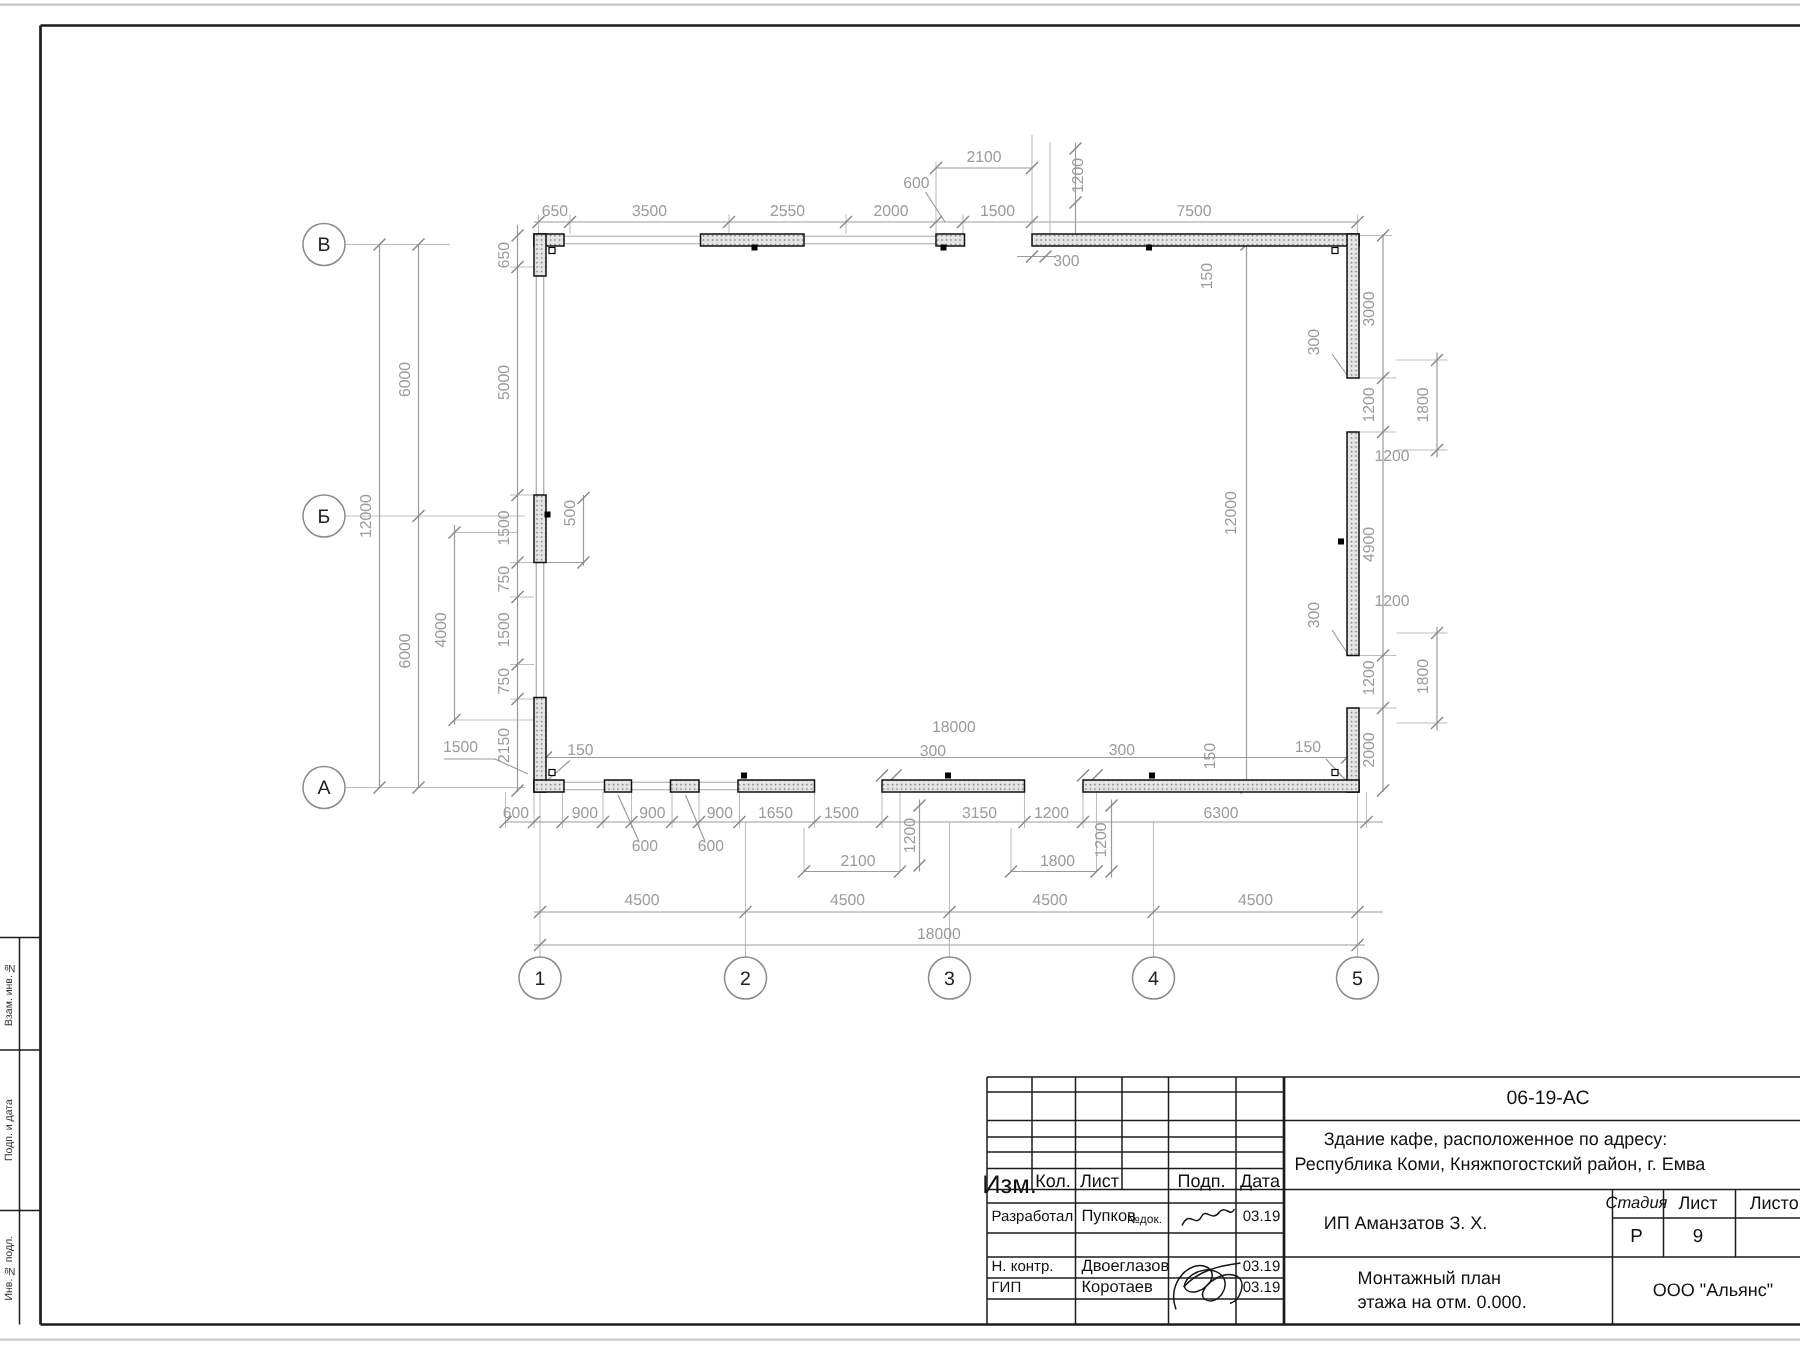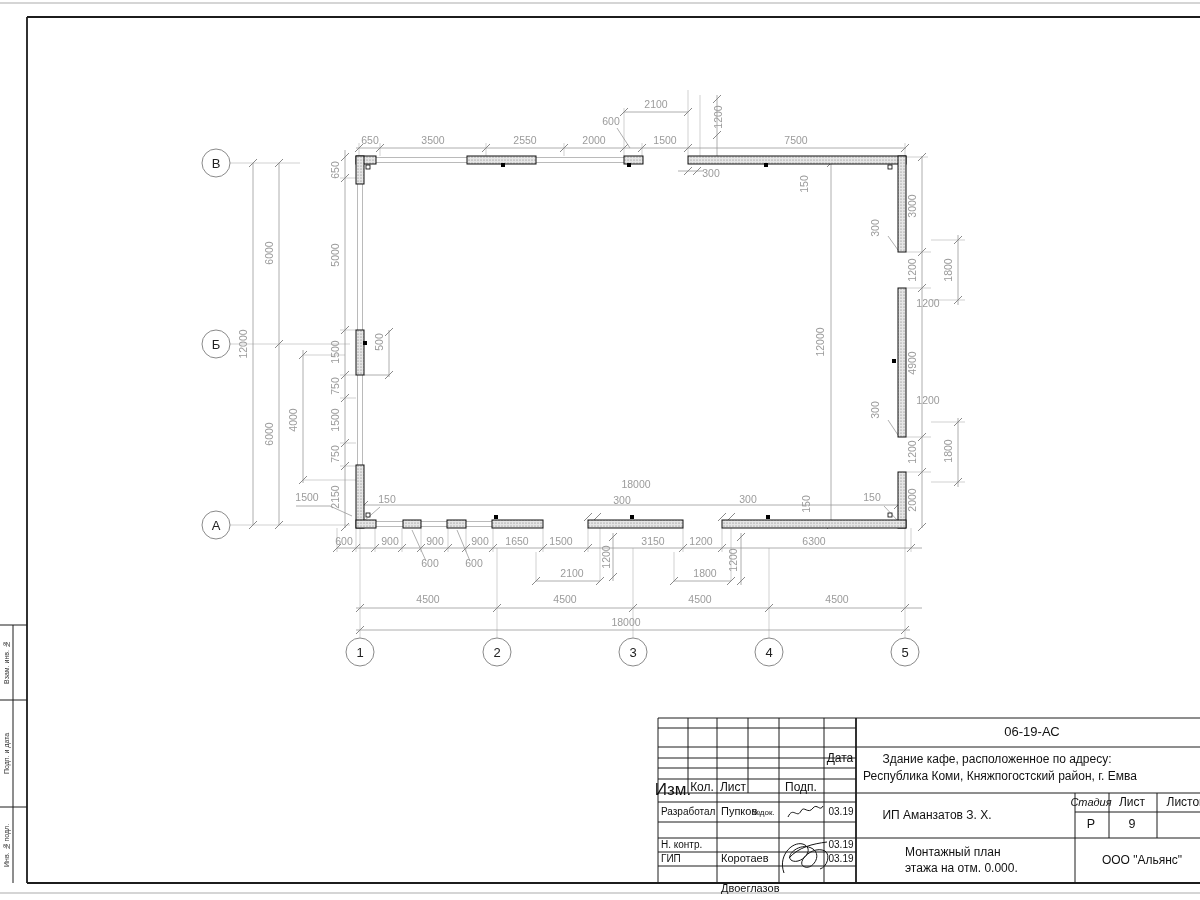--- a/index.html
+++ b/index.html
@@ -231,24 +231,24 @@
   <div class="tbt c" style="left:1132px;top:817px;font-size:12.5px;">9</div>
   <div class="tbt" style="left:905px;top:845px;font-size:12px;">Монтажный план</div>
   <div class="tbt" style="left:905px;top:861px;font-size:12px;">этажа на отм. 0.000.</div>
   <div class="tbt c" style="left:1142px;top:853px;font-size:12px;">ООО "Альянс"</div>
 
   <div class="tbt c" style="left:673px;top:780px;font-size:17px;text-align:right;">Изм.</div>
   <div class="tbt c" style="left:702px;top:780px;font-size:12px;">Кол.</div>
   <div class="tbt c" style="left:733px;top:780px;font-size:12px;">Лист</div>
   <div class="tbt c" style="left:763px;top:783px;font-size:8px;margin-top:25px;">№док.</div>
   <div class="tbt c" style="left:801px;top:780px;font-size:12px;">Подп.</div>
-  <div class="tbt c" style="left:840px;top:751px;font-size:12px;">Дата</div>
+  <div class="tbt c" style="left:840px;top:780px;font-size:12px;">Дата</div>
 
   <div class="tbt" style="left:661px;top:806px;font-size:10px;">Разработал</div>
   <div class="tbt" style="left:721px;top:805px;font-size:11px;">Пупков</div>
   <div class="tbt c" style="left:841px;top:806px;font-size:10px;">03.19</div>
   <div class="tbt" style="left:661px;top:839px;font-size:10px;">Н. контр.</div>
-  <div class="tbt" style="left:721px;top:838px;font-size:11px;margin-top:44px;">Двоеглазов</div>
+  <div class="tbt" style="left:721px;top:838px;font-size:11px;">Двоеглазов</div>
   <div class="tbt c" style="left:841px;top:839px;font-size:10px;">03.19</div>
   <div class="tbt" style="left:661px;top:853px;font-size:10px;">ГИП</div>
   <div class="tbt" style="left:721px;top:852px;font-size:11px;">Коротаев</div>
   <div class="tbt c" style="left:841px;top:853px;font-size:10px;">03.19</div>
 </div>
 
 </body></html>

